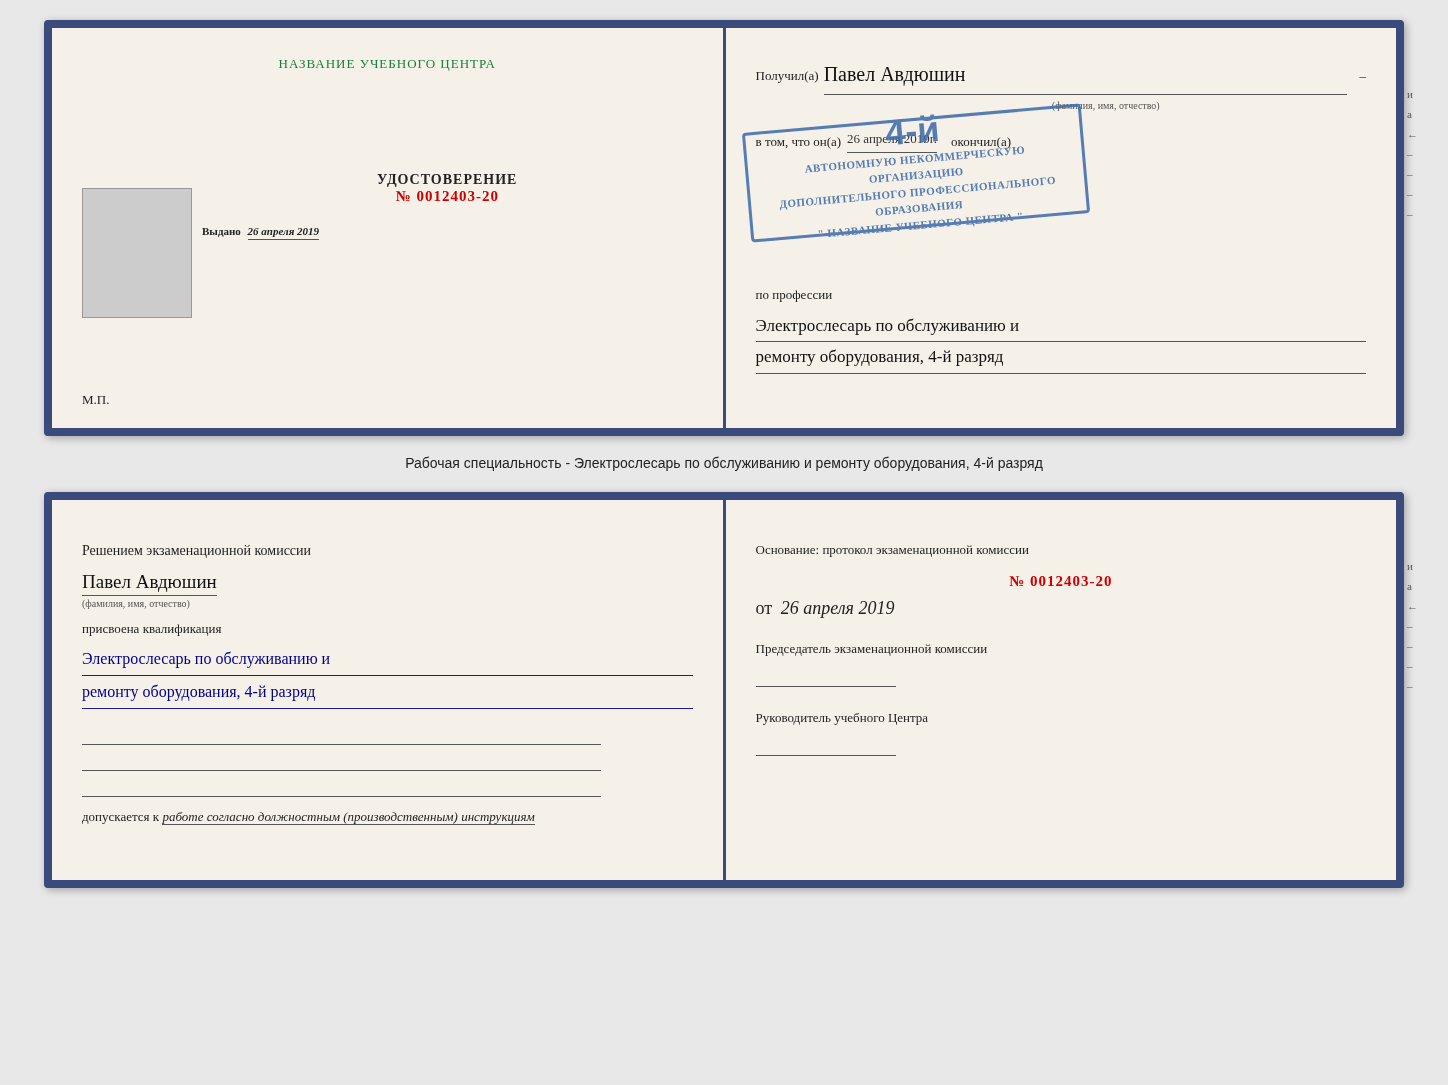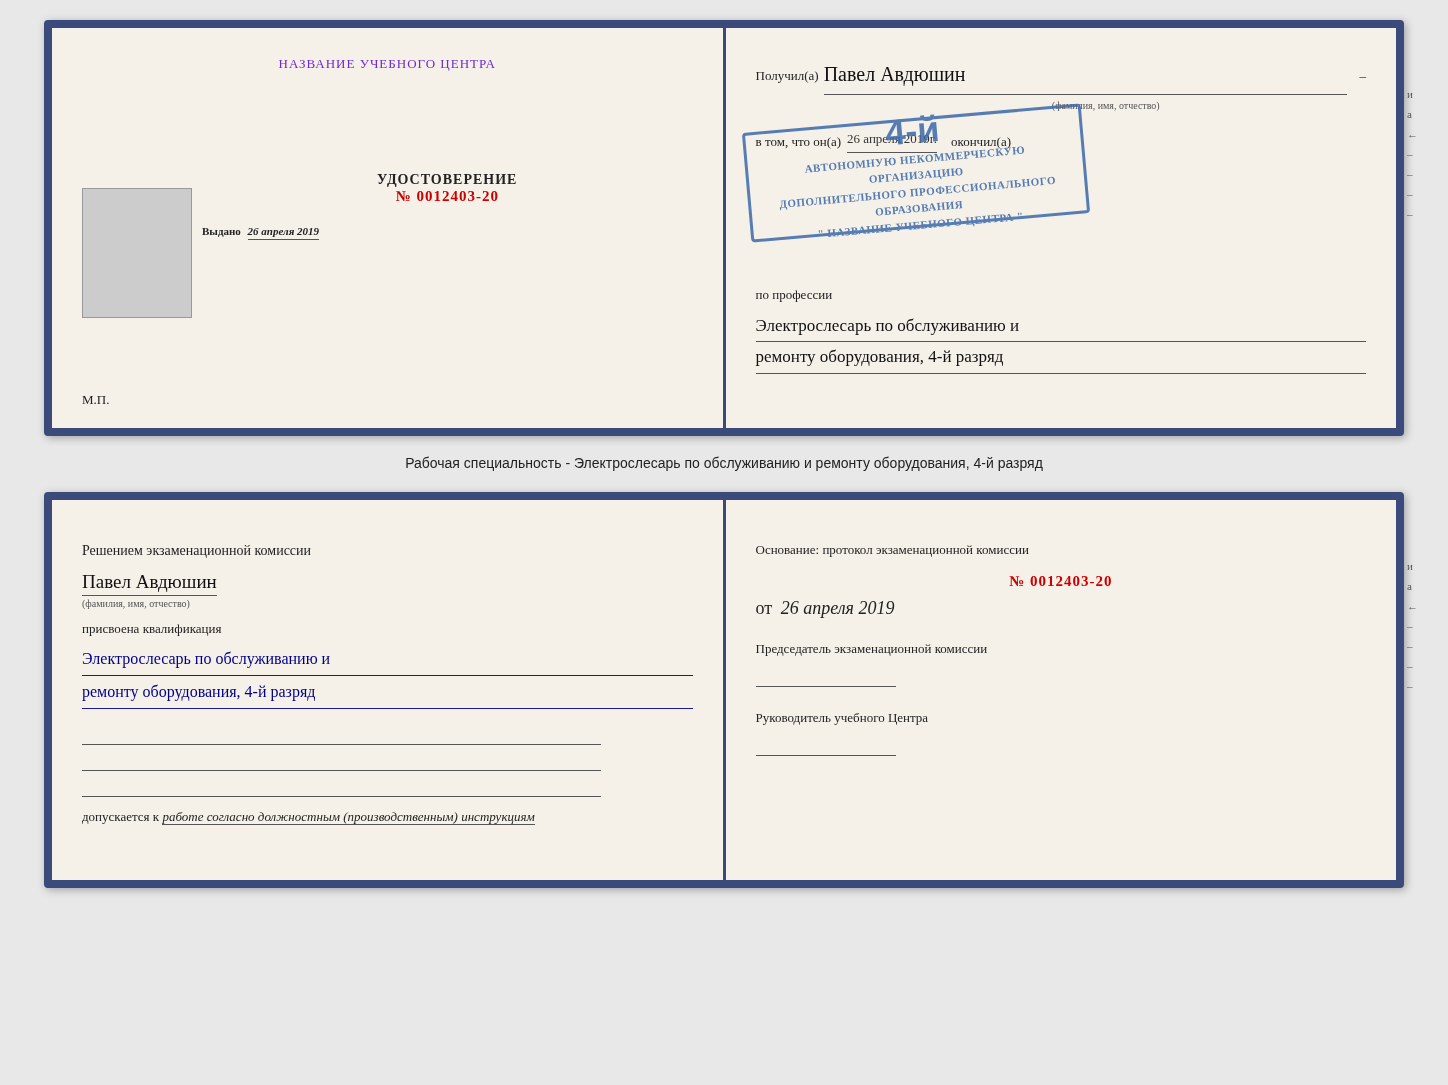--- a/index.html
+++ b/index.html
@@ -34,21 +34,21 @@
 
     .page-left {
       border-right: 3px solid #3a4a7a;
     }
 
     
     .center-text {
       text-align: center;
       font-size: 13px;
       letter-spacing: 1px;
-      color: #6d28d9;
+      color: #15803d;
       margin-bottom: 20px;
       font-weight: normal;
     }
 
     .photo-area {
       width: 110px;
       height: 130px;
       background: #ccc;
       border: 1px solid #999;
       position: absolute;

